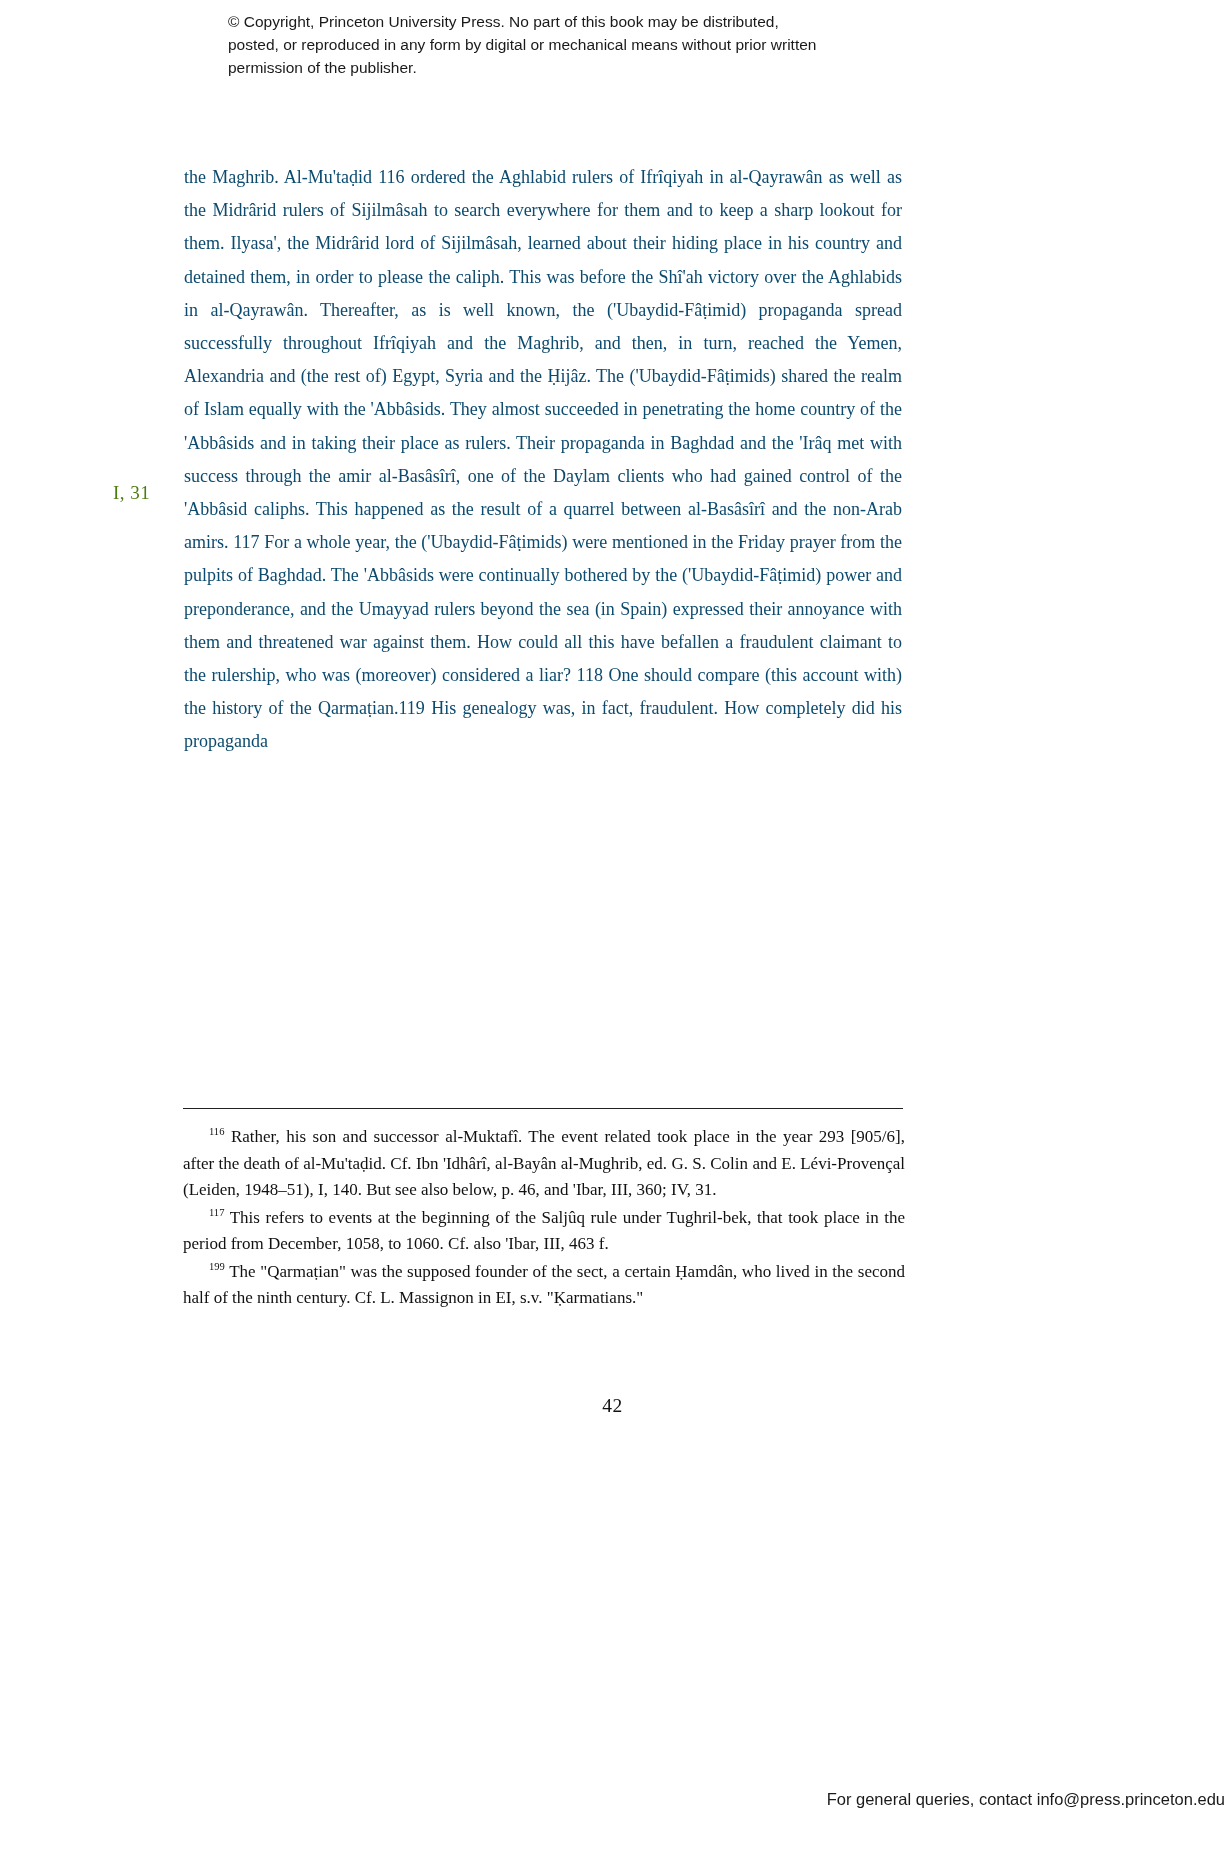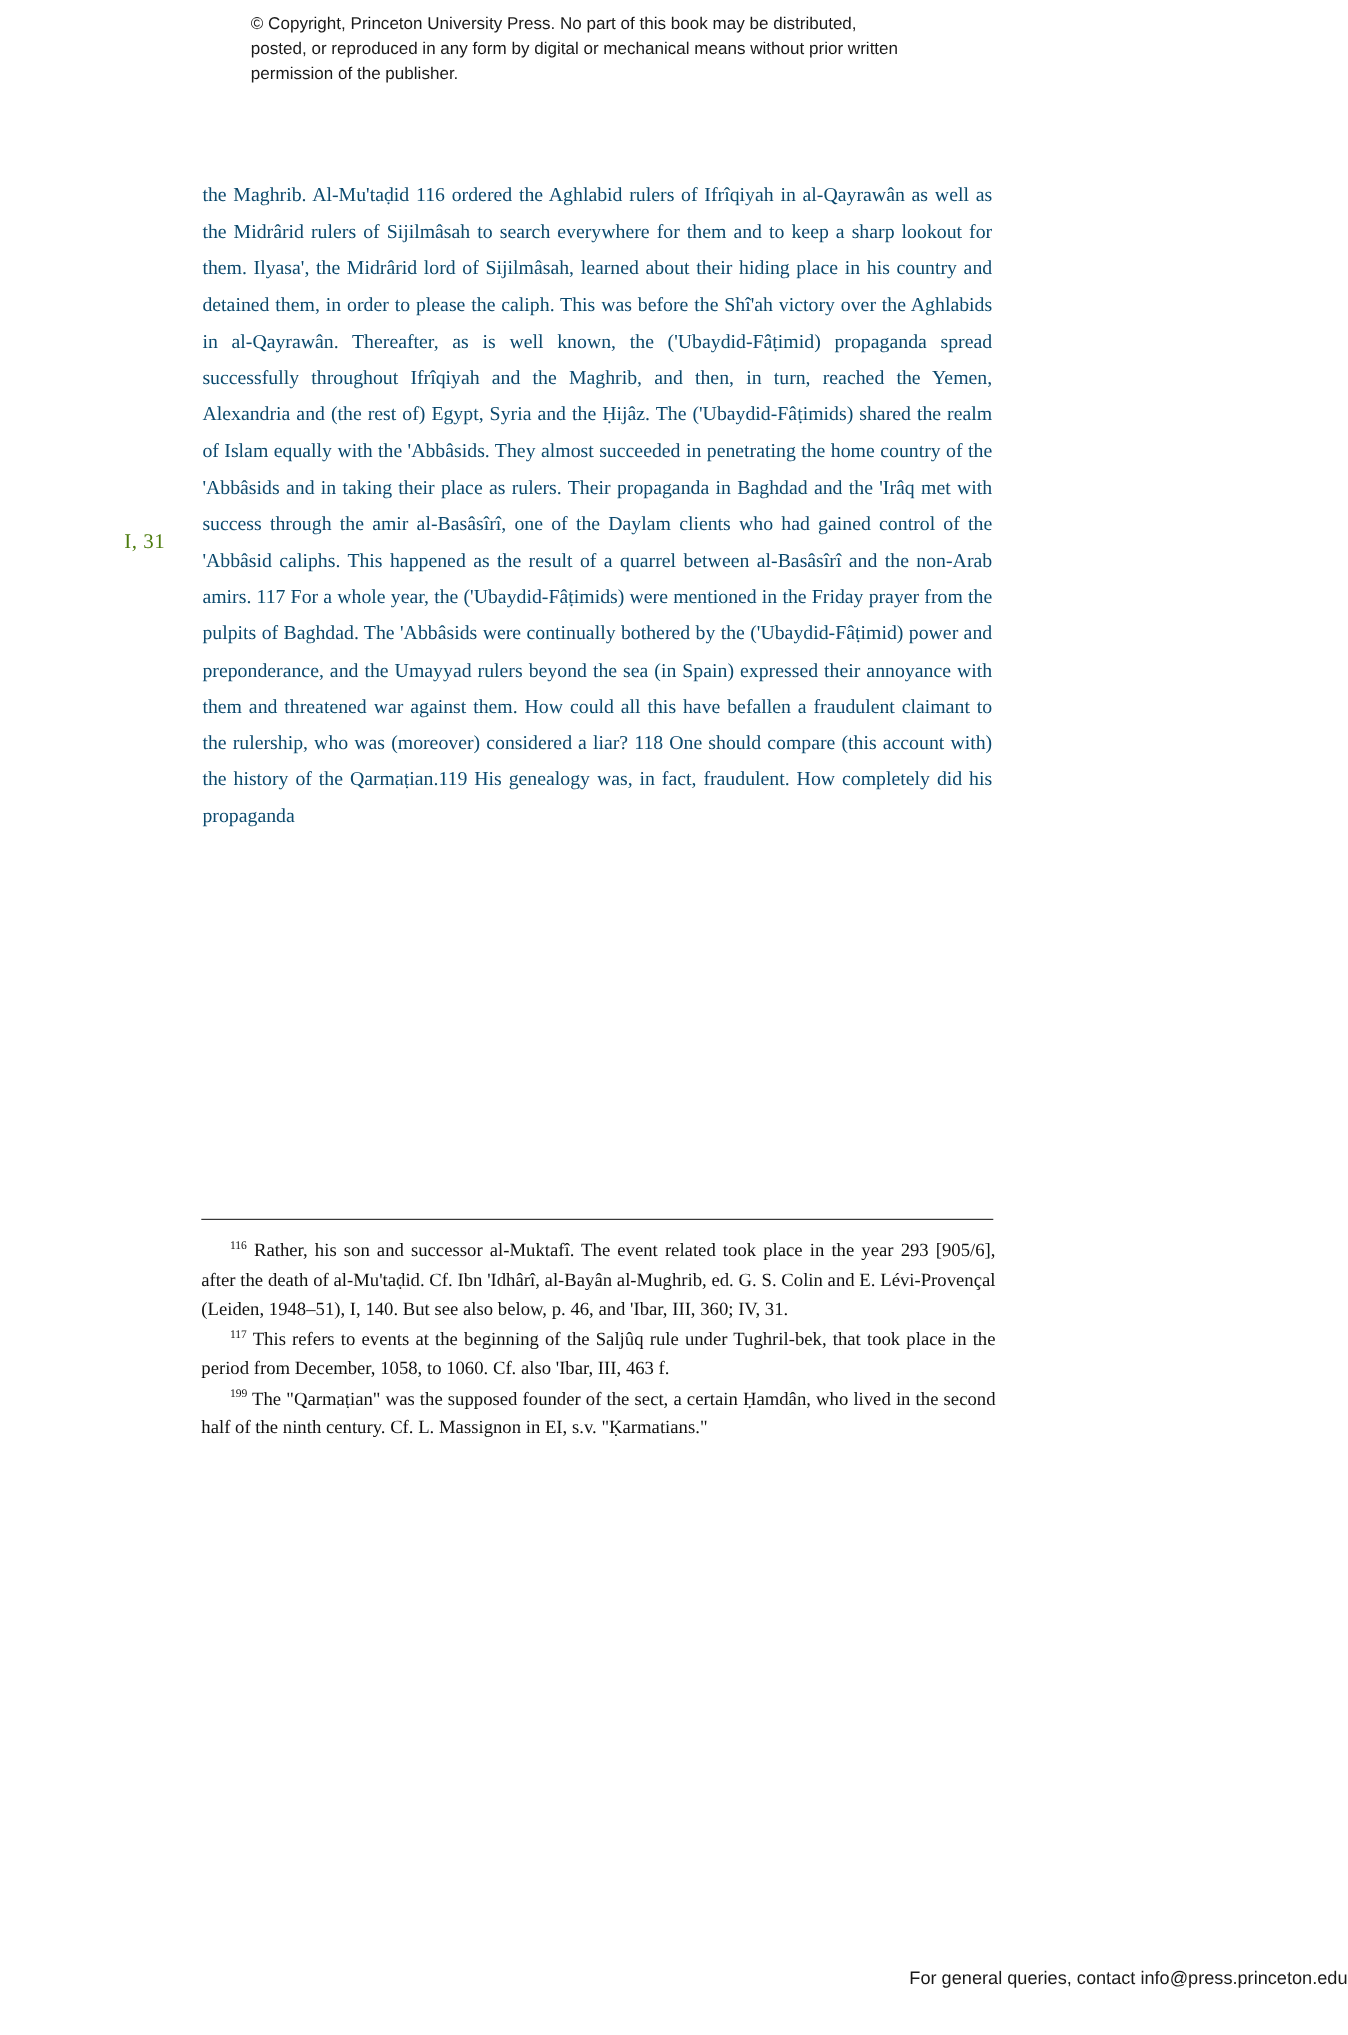--- a/index.html
+++ b/index.html
@@ -133,16 +133,17 @@
   </div>
 
   <div class="rule"></div>
 
   <div class="notes">
     <p><span class="indent"></span><sup>116</sup> <span>Rather, his son and successor al-Muktafî. The event related took place in the year 293 [905/6], after the death of al-Mu'taḍid. Cf. Ibn 'Idhârî, al-Bayân al-Mughrib, ed. G. S. Colin and E. Lévi-Provençal (Leiden, 1948–51), I, 140. But see also below, p. 46, and 'Ibar, III, 360; IV, 31.</span></p>
     <p><span class="indent"></span><sup>117</sup> <span>This refers to events at the beginning of the Saljûq rule under Tughril-bek, that took place in the period from December, 1058, to 1060. Cf. also 'Ibar, III, 463 f.</span></p>
     <p><span class="indent"></span><sup>199</sup> <span>The "Qarmaṭian" was the supposed founder of the sect, a certain Ḥamdân, who lived in the second half of the ninth century. Cf. L. Massignon in EI, s.v. "Ḳarmatians."</span></p>
   </div>
 
+  <div class="folio">42</div>
 
   <div class="footer-note">For general queries, contact info@press.princeton.edu</div>
 
 </div>
 
 </body></html>

